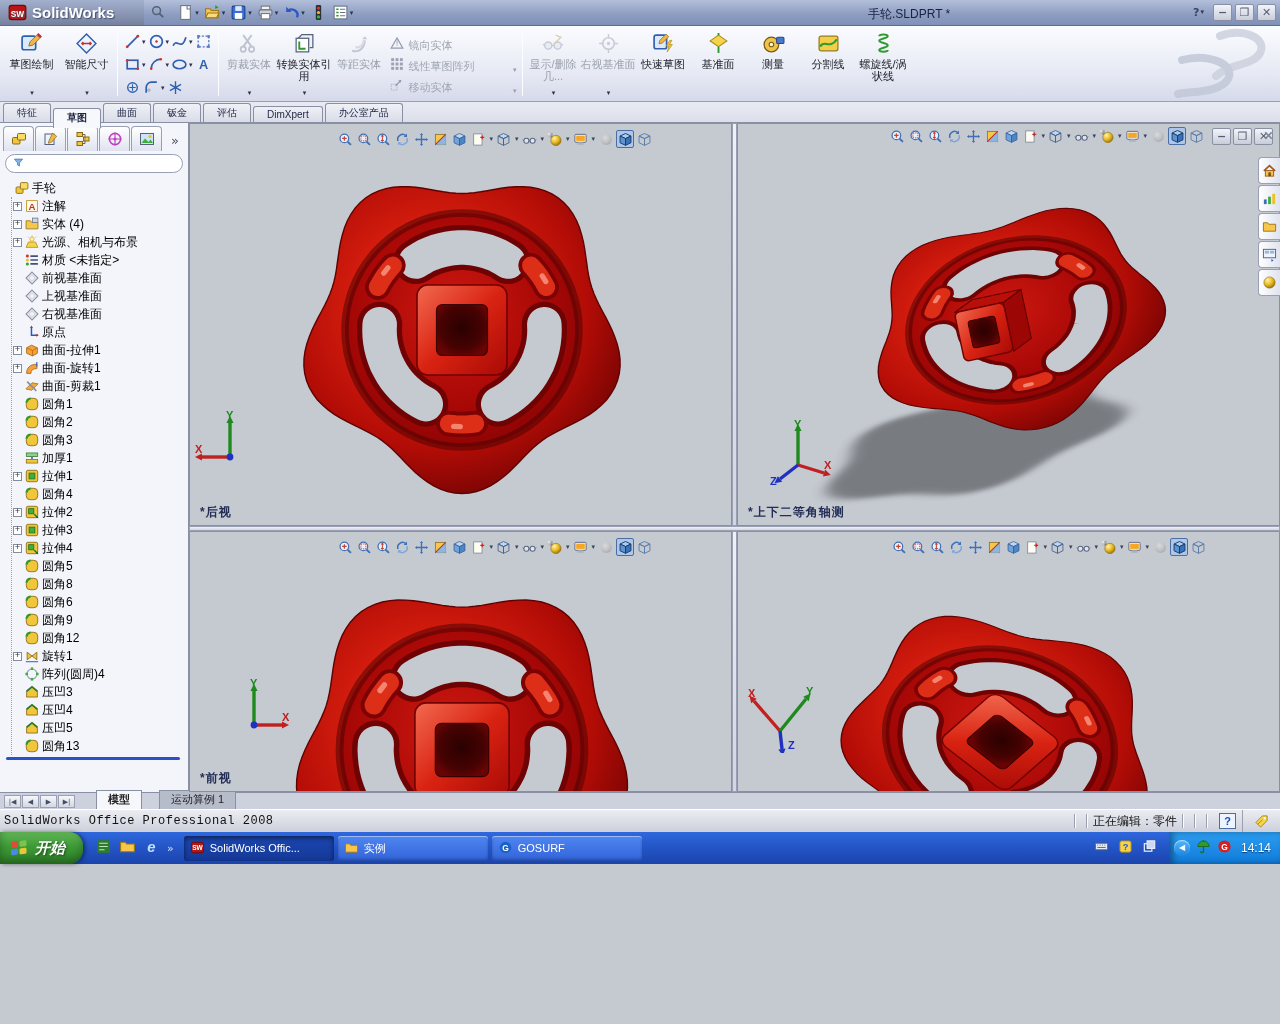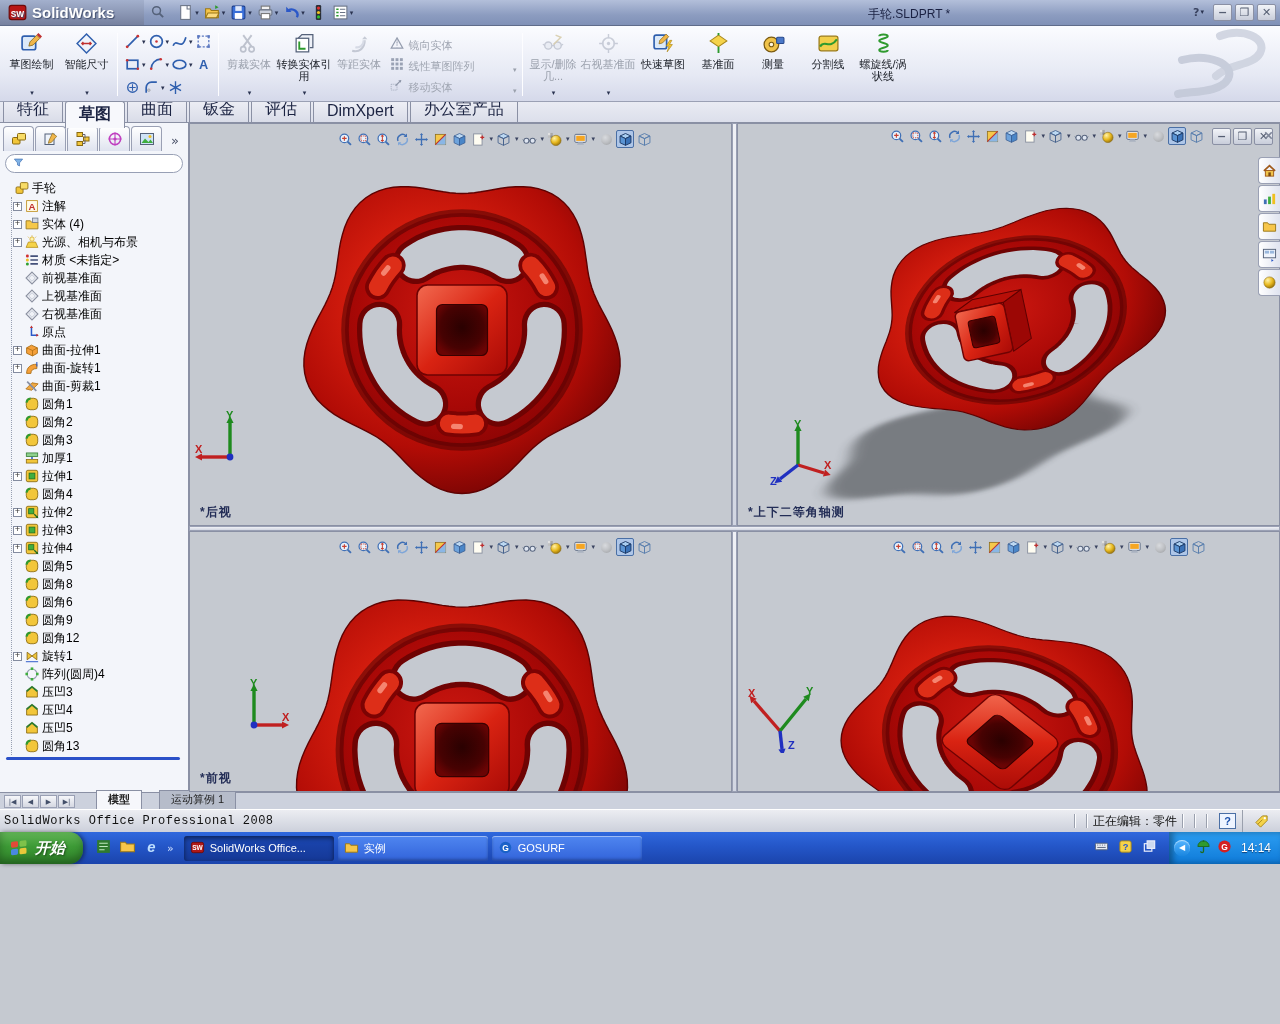--- a/index.html
+++ b/index.html
@@ -37,21 +37,21 @@
 .sk-cell{display:flex;align-items:center;padding:0 1px;}
 .sk-cell svg{width:17px;height:17px;}
 .cstack{display:flex;flex-direction:column;justify-content:center;gap:3px;width:132px;padding-left:2px;}
 .cs-row{display:flex;align-items:flex-end;gap:4px;font-size:11px;color:#a0a6b2;}
 .cs-row svg{width:16px;height:16px;flex:none;}
 .cs-row .dd{margin-left:auto;margin-right:2px;color:#9aa0ac;}
 .watermark{position:absolute;right:8px;top:2px;opacity:.85;}
 
 
 .tabsrow{height:21px;background:linear-gradient(#e9ebf3,#dcdfeb);display:flex;align-items:flex-end;padding-left:3px;border-bottom:1px solid #8a90a4;}
-.rtab{font-size:16px;color:#1c2443;padding:2px 13px 2px;border:1px solid #8a90a4;border-bottom:none;border-radius:3px 3px 0 0;background:linear-gradient(#f0f1f7,#d9dce8);margin-right:2px;margin-top:12px;}
+.rtab{font-size:10px;color:#1c2443;padding:2px 13px 2px;border:1px solid #8a90a4;border-bottom:none;border-radius:3px 3px 0 0;background:linear-gradient(#f0f1f7,#d9dce8);margin-right:2px;margin-top:12px;}
 .rtab.active{background:#f7f8fc;font-weight:bold;position:relative;top:6px;padding-bottom:3px;}
 
 
 .main{flex:1;display:flex;min-height:0;}
 .leftpanel{width:189px;background:#f3f5fa;border-right:1px solid #8a90a4;display:flex;flex-direction:column;flex:none;}
 .fmtabs{display:flex;align-items:flex-end;padding:3px 3px 0;}
 .fmtab{width:31px;height:25px;border:1px solid #9aa0b4;border-bottom:none;border-radius:4px 4px 0 0;background:linear-gradient(#ffffff,#dfe3ef);display:flex;align-items:center;justify-content:center;margin-right:1px;}
 .fmtab svg{width:16px;height:16px;}
 .fm-overflow{margin-left:auto;color:#4a5168;font-size:13px;font-family:"DejaVu Sans",sans-serif;padding:0 6px 3px 0;}
 .filterbox{margin:3px 5px;height:19px;border:1px solid #98a0b5;border-radius:10px;background:#fff;display:flex;align-items:center;padding:0 7px;gap:5px;flex:none;}
@@ -1523,21 +1523,21 @@
             <text x="8" y="13" font-size="14" font-weight="bold" font-style="italic" fill="#bfe0ff" text-anchor="middle">e</text>
           </svg></span>
         <span class="ql-ovf">»</span>
       </div>
     <div id="taskButtons" style="display:flex;align-items:center">
         <span class="task active">
           <span><svg viewBox="0 0 16 16">
               <rect x="1.5" y="2.5" width="13" height="11" rx="2" fill="#b01818" stroke="#700c0c"></rect>
               <text x="8" y="11" font-size="7" font-weight="bold" fill="#fff" text-anchor="middle">SW</text>
             </svg></span>
-          <span>SolidWorks Office...</span>
+          <span>SolidWorks Offic...</span>
         </span>
         <span class="task">
           <span><svg viewBox="0 0 16 16">
               <path d="M1.5 13V4h4.5l1.2 1.6h7.3V13z" fill="#f7c64a" stroke="#9a7718"></path>
             </svg></span>
           <span>实例</span>
         </span>
         <span class="task">
           <span><svg viewBox="0 0 16 16">
               <circle cx="8" cy="8" r="6.2" fill="#1a62c8"></circle>

